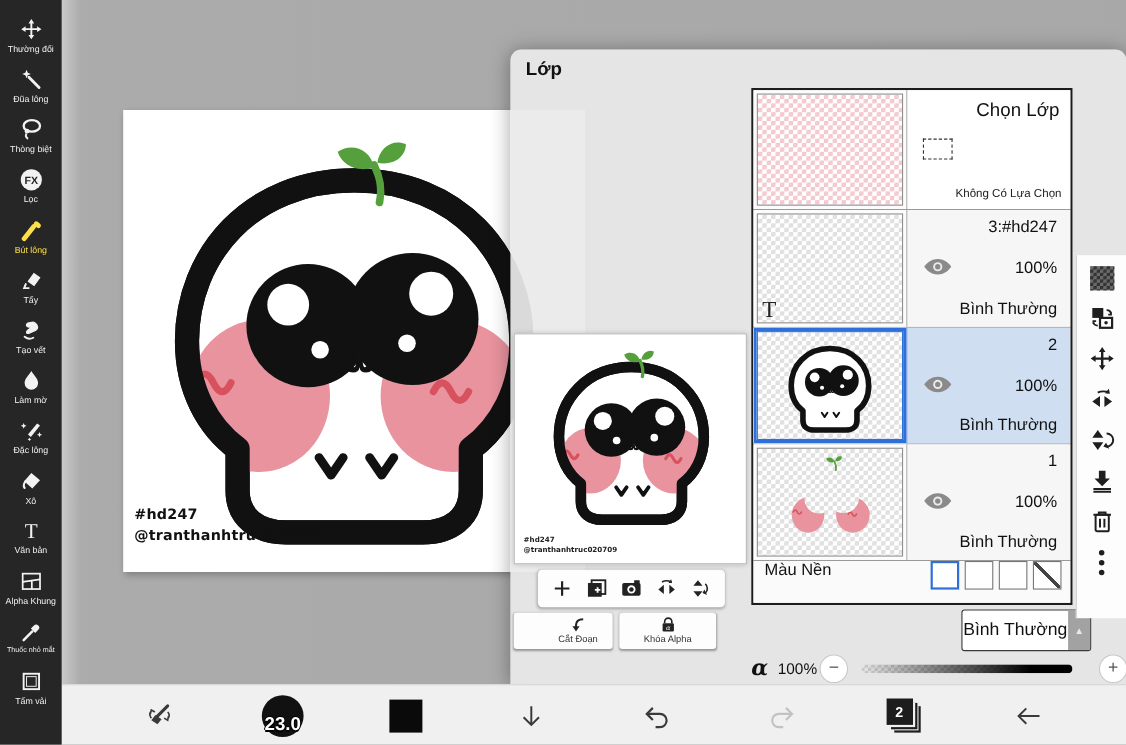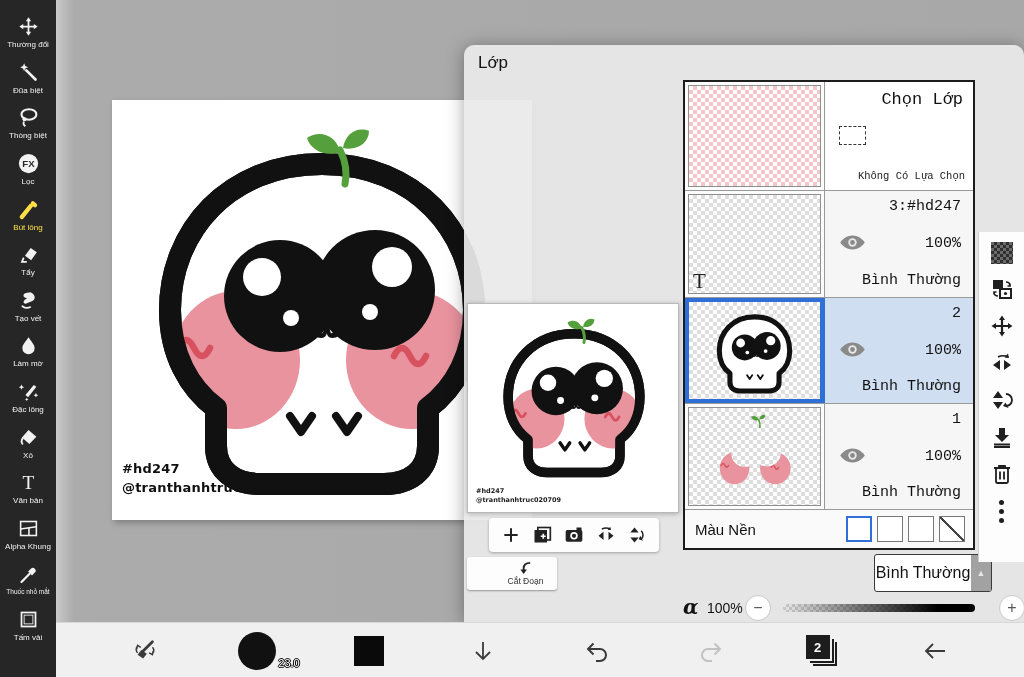--- a/index.html
+++ b/index.html
@@ -31,47 +31,47 @@
          background-size:8px 8px; background-position:0 0,4px 4px; }
   .chk-pink { --c:#f3c6cc; }
   .chk-gray { --c:#dedede; }
   .chk-dark { --c:#2f2f2f; background-color:#6a6a6a; background-size:6px 6px; background-position:0 0,3px 3px; }
   .chk-sm   { background-size:6px 6px; background-position:0 0,3px 3px; }
 
   
   #layers-panel { position:absolute; left:464px; top:45px; width:560px; height:577px;
                   background:rgba(234,234,234,0.93); border-radius:10px 10px 0 0;
                   box-shadow:0 2px 18px rgba(0,0,0,0.35); z-index:5; }
-  #panel-title { position:absolute; left:14px; top:8px; font-size:17px; font-weight:normal; color:#111; }
+  #panel-title { position:absolute; left:14px; top:8px; font-size:17px; font-weight:bold; color:#111; }
 
   #preview { position:absolute; left:3px; top:258px; width:212px; height:210px; background:#fff;
              border:1px solid #b9b9b9; box-shadow:0 1px 5px rgba(0,0,0,0.25); }
   #preview svg { position:absolute; left:6px; top:2px; width:200px; height:182px; }
   .preview-handle { position:absolute; left:8px; bottom:6px; font-size:6.5px; font-weight:bold; color:#222;
                     line-height:1.5; font-family:"DejaVu Sans", sans-serif; }
   #preview-bar { position:absolute; left:25px; top:473px; width:170px; height:34px; background:#fdfdfd;
                  border-radius:4px; box-shadow:0 1px 3px rgba(0,0,0,0.3);
                  display:flex; align-items:center; justify-content:space-around; padding:0 6px; }
   #preview-bar .pb-icon { width:22px; height:22px; display:flex; align-items:center; justify-content:center; color:#222; }
   #preview-bar svg { width:20px; height:20px; }
 
   #layers-table { position:absolute; left:219px; top:35px; width:292px; height:470px;
                   border:2px solid #1c1c1c; background:#fff; display:flex; flex-direction:column; }
   .lrow { display:flex; border-bottom:1px solid #9a9a9a; position:relative; }
   .lrow:last-child { border-bottom:none; }
   .row-select { height:110px; }
   .row-layer  { height:107px; }
-  .row-bg     { height:38px; align-items:center; background:#fafafa; }
+  .row-bg     { height:38px; background:#fafafa; }
   .thumb-cell { width:140px; height:100%; background:#fcfcfc; border-right:1px solid #9a9a9a;
                 display:flex; position:relative; }
   .thumb { flex:1; margin:3px; border:1px solid #8f8f8f; position:relative; overflow:hidden; }
   .thumb svg { position:absolute; left:0; top:0; width:100%; height:100%; }
   .thumb .t-mark { position:absolute; left:4px; bottom:1px; font-family:"Liberation Serif", serif;
                    font-size:21px; color:#222; line-height:1; }
-  .info-cell { flex:1; position:relative; background:#f6f6f6;font-family:Liberation Mono, monospace; }
+  .info-cell { flex:1; position:relative; background:#f6f6f6; }
   .row-select .info-cell { background:#fff; }
   .sel-title { position:absolute; right:10px; top:8px; font-size:17px; color:#111; }
   .sel-dashed { position:absolute; left:14px; top:44px; width:27px; height:19px; border:1.6px dashed #333; }
   .sel-status { position:absolute; right:8px; bottom:8px; font-size:10.5px; color:#222; }
   .layer-name { position:absolute; right:12px; top:7px; font-size:15px; color:#111; }
   .layer-opacity { position:absolute; right:12px; top:44px; font-size:15px; color:#111; }
   .layer-blend { position:absolute; right:12px; bottom:8px; font-size:15px; color:#111; }
   .eye { position:absolute; left:14px; top:42px; width:27px; height:19px; cursor:pointer; }
   .lrow.selected .info-cell { background:#cfdff1; }
   .lrow.selected .thumb-cell { box-shadow:inset 0 0 0 3px #2e6fd8; border-right-color:#2e6fd8; }
@@ -130,22 +130,22 @@
   #bb-swap { left:66px; width:46px; }
   #bb-size { left:178px; width:46px; }
   #bb-color { left:290px; width:46px; }
   #bb-down { left:404px; width:46px; }
   #bb-undo { left:518px; width:46px; }
   #bb-redo { left:632px; width:46px; color:#c2c2c2; }
   #bb-layers { left:742px; width:46px; }
   #bb-back { left:856px; width:46px; }
   #brush-size-circle { width:38px; height:38px; border-radius:50%; background:#111; position:relative; }
   #brush-size-label { position:absolute; left:50%; bottom:1px; transform:translateX(-50%); color:#fff;
-                      font-size:11px; font-weight:normal;
-                      text-shadow:-1px 0 #000,1px 0 #000,0 -1px #000,0 1px #000;margin-left:32px; }
+                      font-size:17px; font-weight:bold;
+                      text-shadow:-1px 0 #000,1px 0 #000,0 -1px #000,0 1px #000; }
   #color-swatch { width:30px; height:30px; background:#0a0a0a; }
   #layers-badge { width:24px; height:24px; background:#1d1d1d; color:#fff; font-size:13px; font-weight:bold;
                   display:flex; align-items:center; justify-content:center; position:relative;
                   box-shadow:3px 3px 0 -1px #f0f0f0, 4px 4px 0 0 #1d1d1d, 6px 6px 0 -1px #f0f0f0, 7px 7px 0 0 #1d1d1d;
                   margin-right:7px; margin-bottom:7px; }
 </style>
 </head>
 <body>
 
 <svg width="0" height="0" style="position:absolute">
@@ -213,21 +213,21 @@
         <path d="M12 5 V19 M5 12 H19" stroke="currentColor" stroke-width="2"></path>
         <path d="M12 1.5 L15 6 H9 Z M12 22.5 L9 18 H15 Z M1.5 12 L6 9 V15 Z M22.5 12 L18 15 V9 Z" fill="currentColor"></path>
       </svg>
       <span class="tool-label">Thường đổi</span>
     </div>
     <div class="tool">
       <svg viewBox="0 0 24 24">
         <path d="M9.5 9.5 L20 20" stroke="currentColor" stroke-width="3" stroke-linecap="round"></path>
         <path d="M7 1.5 l1.3 3.2 L11.5 6 l-3.2 1.3 L7 10.5 l-1.3-3.2 L2.5 6 l3.2-1.3 Z" fill="currentColor"></path>
       </svg>
-      <span class="tool-label">Đũa biệt</span>
+      <span class="tool-label">Đũa lông</span>
     </div>
     <div class="tool">
       <svg viewBox="0 0 24 24" fill="none" stroke="currentColor">
         <ellipse cx="12.5" cy="8.5" rx="8.5" ry="6" stroke-width="2.4"></ellipse>
         <circle cx="7.5" cy="14" r="2.4" fill="currentColor" stroke="none"></circle>
         <path d="M7 16.5 q-2 3 1.5 5.5" stroke-width="2"></path>
       </svg>
       <span class="tool-label">Thòng biệt</span>
     </div>
     <div class="tool">
@@ -445,20 +445,28 @@
     </div>
   </div>
 
   <div class="panel-btn" id="btn-clip">
     <svg viewBox="0 0 16 15">
         <path d="M13 2 q-7 0 -7 6 l0 2" fill="none" stroke="#222" stroke-width="2"></path>
         <path d="M2.5 9 L6 14 L9.5 9 Z" fill="#222"></path>
       </svg>
     <span class="pb-label">Cắt Đoạn</span>
   </div>
+  <div class="panel-btn" id="btn-alpha-lock">
+    <svg viewBox="0 0 16 15">
+        <path d="M4.5 6 V4.5 a3.5 3.5 0 0 1 7 0 V6" fill="none" stroke="#222" stroke-width="1.6"></path>
+        <rect x="2.5" y="6" width="11" height="8" rx="1.2" fill="#222"></rect>
+        <text x="8" y="12.5" text-anchor="middle" font-size="6.5" font-style="italic" fill="#fff" font-family="DejaVu Serif, serif">α</text>
+      </svg>
+    <span class="pb-label">Khóa Alpha</span>
+  </div>
   <div id="blend-dropdown">
     <span class="bd-text">Bình Thường</span>
     <span class="bd-arrow">▲</span>
   </div>
 
   <div id="alpha-row">
     <span id="alpha-sym">α</span>
     <span id="alpha-val">100%</span>
     <div class="round-btn" id="alpha-minus">−</div>
     <div id="alpha-slider">

